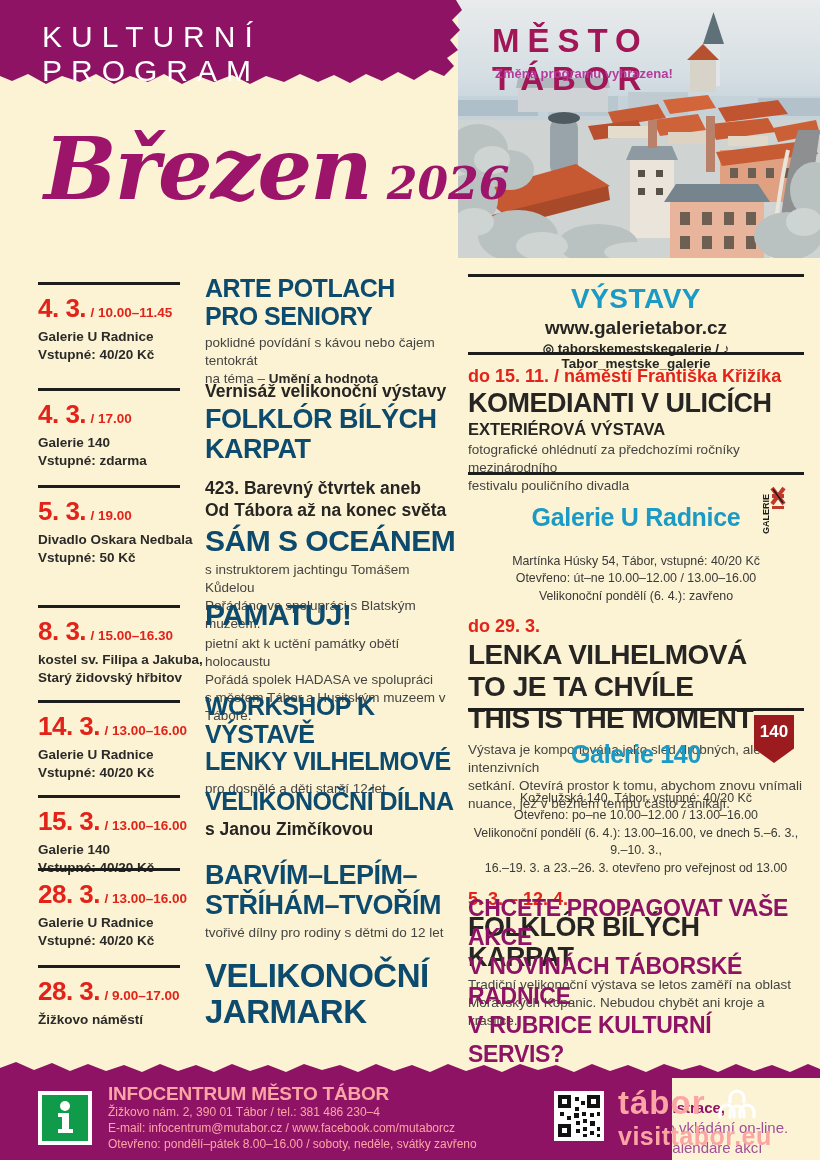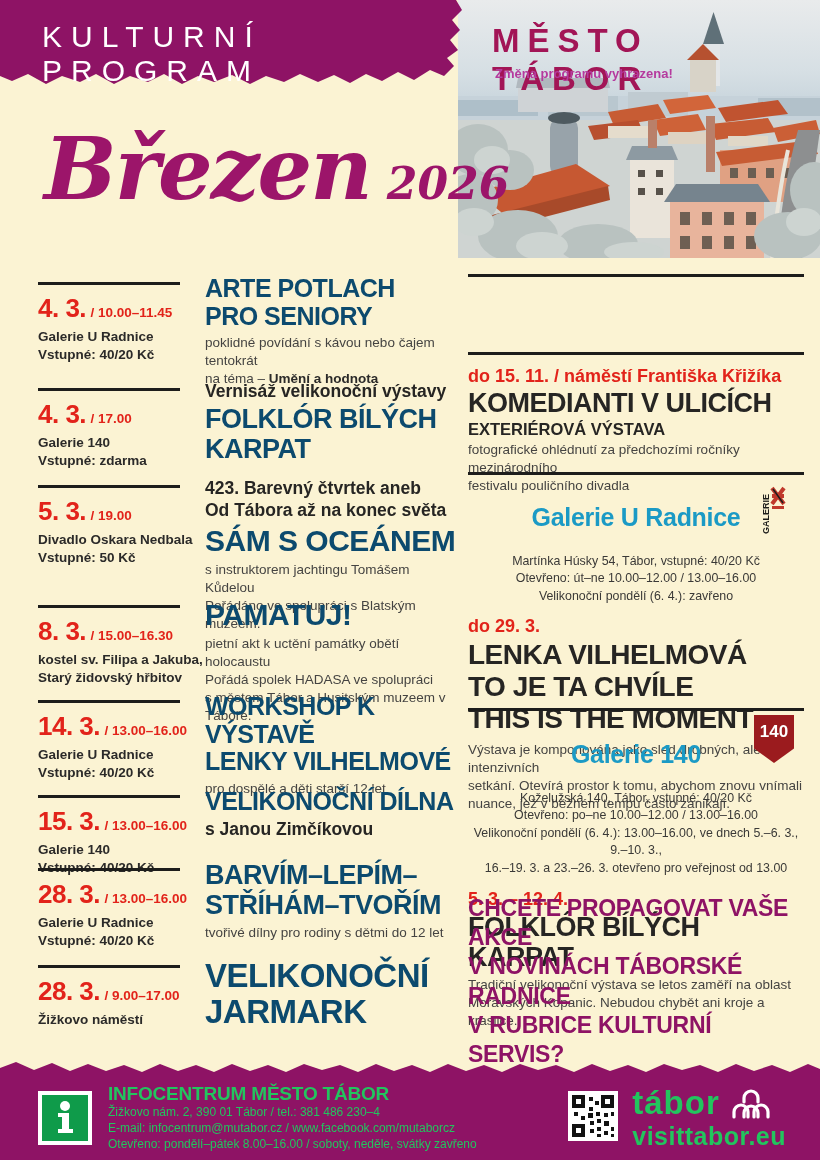--- a/index.html
+++ b/index.html
@@ -66,21 +66,21 @@
     clip-path:polygon(0 0,100% 0,100% 70%,50% 100%,0 70%);
     color:#fff;font-size:17px;font-weight:800;text-align:center;line-height:34px;
   }
   .gur-logo{position:absolute;right:16px;top:2px;}
   
   .p-head{font-size:23px;font-weight:800;color:#8e1365;line-height:1.27;letter-spacing:-0.3px;}
   .p-body{font-size:15px;color:#a04f99;line-height:1.32;margin-top:9px;}
   .p-body b{color:#8e1365;}
   
   .foot-jag{position:absolute;left:0;top:1056px;}
-  .footer{position:absolute;left:0;top:1076px;width:820px;height:84px;background:#8e1365;color:#22c55e;}
+  .footer{position:absolute;left:0;top:1076px;width:672px;height:84px;background:#8e1365;color:#fca5a5;}
   .foot-inner{display:flex;align-items:center;height:100%;padding:0 34px 0 38px;box-sizing:border-box;gap:16px;}
   .info-icon{flex:none;width:54px;height:54px;background:#0f9b4a;box-shadow:inset 0 0 0 4px #fff,inset 0 0 0 7px #0f9b4a;display:flex;align-items:center;justify-content:center;}
   .f-text{flex:none;width:430px;}
   .f-title{font-size:19px;font-weight:800;letter-spacing:-0.2px;}
   .f-line{font-size:12px;line-height:1.32;}
   .f-right{margin-left:auto;display:flex;align-items:center;gap:14px;}
   .qr{flex:none;}
   .brand{text-align:left;}
   .brand-top{display:flex;align-items:center;gap:8px;}
   .brand-name{font-size:33px;font-weight:800;letter-spacing:1px;line-height:1;}
@@ -311,20 +311,31 @@
       <div class="ev-venue pre maybe">Žižkovo náměstí</div>
     </div>
     <div class="ev-right">
       <h3 class="ev-title pre s33">VELIKONOČNÍ
 JARMARK</h3>
     </div>
   </article>
 
   <div class="rc-rule" style="top:274px"></div>
 
+  <section class="rc" style="top:283px;text-align:center;">
+    <div class="v-head">VÝSTAVY</div>
+    <div class="v-web">www.galerietabor.cz</div>
+    <div class="v-soc">
+      <span class="ig">◎</span>
+      <span>taborskemestskegalerie</span>
+      <span>/</span>
+      <span class="ig">♪</span>
+      <span>Tabor_mestske_galerie</span>
+    </div>
+  </section>
 
   <div class="rc-rule" style="top:352px"></div>
 
   <section class="rc" style="top:366px">
     <div class="k-when">do 15. 11. / náměstí Františka Křižíka</div>
     <h3 class="k-title">KOMEDIANTI V ULICÍCH</h3>
     <div class="k-sub">EXTERIÉROVÁ VÝSTAVA</div>
     <p class="k-desc pre" style="margin:2px 0 0 0">fotografické ohlédnutí za předchozími ročníky mezinárodního
 festivalu pouličního divadla</p>
   </section>

